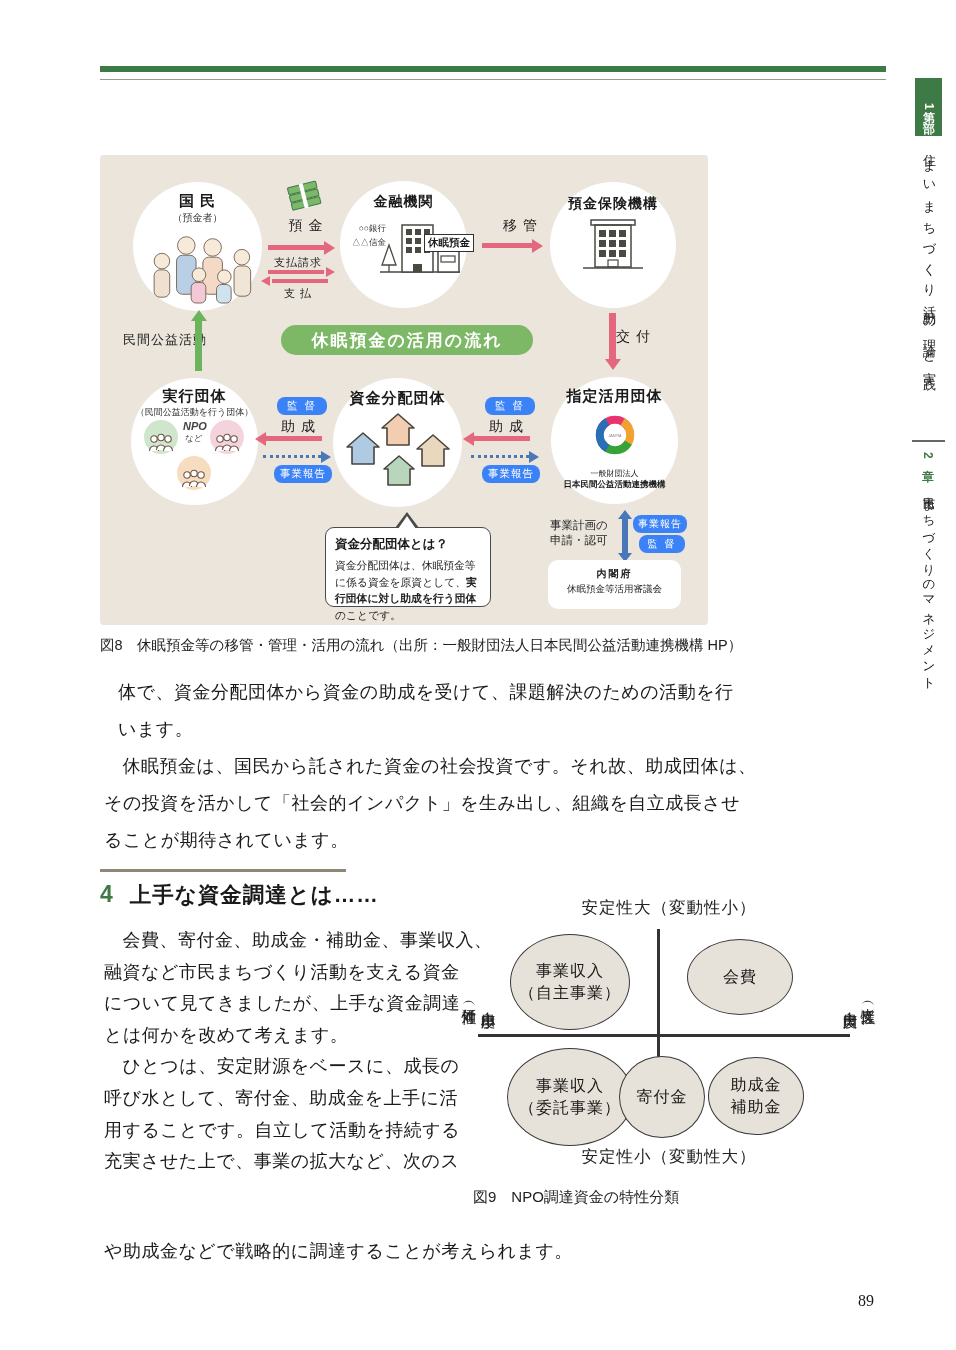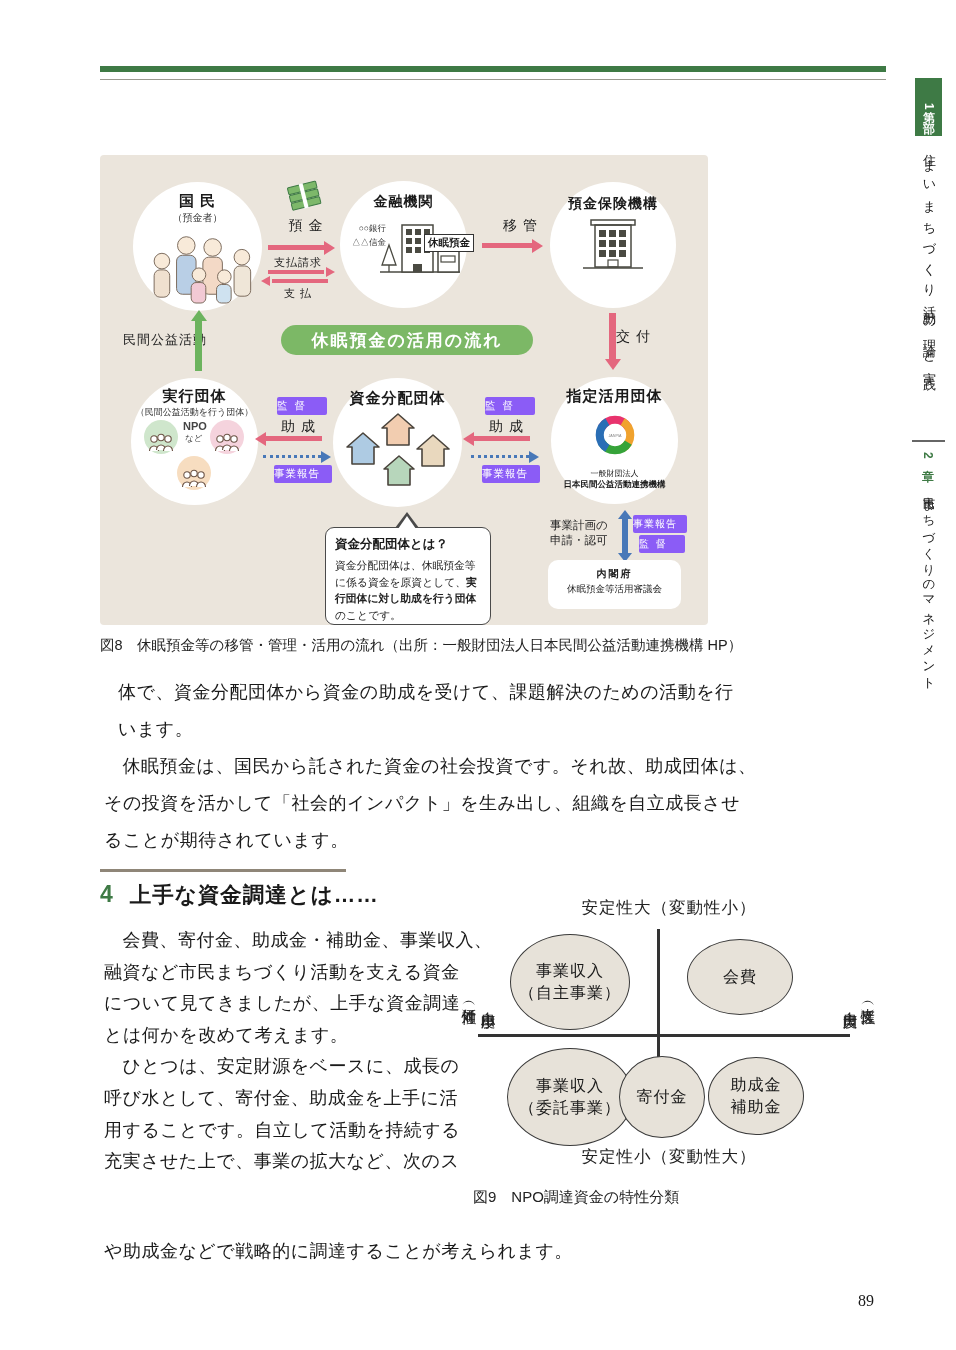--- a/index.html
+++ b/index.html
@@ -24,22 +24,22 @@
   .side-ch-title { position:absolute; left:920px; top:486px; font-size:12.5px; letter-spacing:2px; color:#222; }
 
   
   .diagram { position:absolute; left:100px; top:155px; width:608px; height:470px; background:#ebe5dc; border-radius:4px; }
   .node { position:absolute; background:#fff; border-radius:50%; text-align:center; }
   .node .t { font-weight:bold; font-size:15px; letter-spacing:1px; }
   .node .st { font-size:9px; color:#333; }
   .banner { position:absolute; left:181px; top:170px; width:252px; height:30px; background:#7cb866;
             border-radius:16px; color:#fff; font-weight:bold; font-size:17px; letter-spacing:2px;
             display:flex; align-items:center; justify-content:center; }
-  .pill { position:absolute; background:#8b5cf6; color:#fff; font-size:10.5px; letter-spacing:2px;
-          padding:2px 0; border-radius:2px; }
+  .pill { position:absolute; background:#3b82f6; color:#fff; font-size:10.5px; letter-spacing:2px;
+          padding:2px 0; border-radius:8px; text-align:center; }
   .dlabel { position:absolute; font-size:13px; letter-spacing:1px; color:#222; }
 
   
   .arrow-r { position:absolute; height:5px; background:#e4677e; }
   .arrow-r::after { content:""; position:absolute; right:-11px; top:50%; transform:translateY(-50%);
         border-left:11px solid #e4677e; border-top:7px solid transparent; border-bottom:7px solid transparent; }
   .arrow-l { position:absolute; height:5px; background:#e4677e; }
   .arrow-l::before { content:""; position:absolute; left:-11px; top:50%; transform:translateY(-50%);
         border-right:11px solid #e4677e; border-top:7px solid transparent; border-bottom:7px solid transparent; }
   .thin { height:3.5px; }
@@ -208,21 +208,21 @@
 
     <div class="banner">休眠預金の活用の流れ</div>
     <div class="dlabel" style="left:23px;top:176px;">民間公益活動</div>
     <div class="arrow-up-g" style="left:95px;top:166px;height:50px;"></div>
     <div class="dlabel" style="left:516px;top:173px;font-size:14px;">交 付</div>
     <div class="arrow-dn-p" style="left:509px;top:158px;height:46px;"></div>
 
     <div class="node" style="left:31px;top:223px;width:127px;height:127px;padding-top:9px;">
       <div class="t">実行団体</div>
       <div class="st">（民間公益活動を行う団体）</div>
-      <div class="abs" style="left:52px;top:42px;font-size:11px;font-weight:bold;color:#444;">NPO</div>
+      <div class="abs" style="left:52px;top:42px;font-size:11px;font-weight:bold;color:#444;font-style:italic;">NPO</div>
       <div class="abs" style="left:54px;top:55px;font-size:8.5px;color:#444;">など</div>
       <div class="grp" style="left:13px;top:42px;background:#cfe6cc;">
         <svg width="28" height="22" viewBox="0 0 28 22">
             <g fill="#fff" stroke="#6b5345" stroke-width="1.1">
           <circle cx="7" cy="7" r="3.2"></circle>
               <circle cx="14" cy="5.5" r="3.2"></circle>
               <circle cx="21" cy="7" r="3.2"></circle>
           <path d="M2.5,19 a4.5,5 0 0 1 9,0"></path>
               <path d="M9.5,18 a4.5,5 0 0 1 9,0"></path>
               <path d="M16.5,19 a4.5,5 0 0 1 9,0"></path>
@@ -288,21 +288,21 @@
           <path d="M44.7,38.5 A17,17 0 0 1 15.3,38.5" stroke="#36a339"></path>
           <path d="M21.5,44.7 A17,17 0 0 1 21.5,15.3" stroke="#2a6eb5"></path>
         </g>
         <circle cx="30" cy="30" r="8.5" fill="#fff"></circle>
         <text x="30" y="32" font-size="4.2" text-anchor="middle" fill="#888">JANPIA</text>
       </svg>
       <div style="font-size:8px;margin-top:2px;">一般財団法人</div>
       <div style="font-size:8.5px;font-weight:bold;">日本民間公益活動連携機構</div>
     </div>
 
-    <div class="bubble" style="left:225px;top:372px;height:98px;">
+    <div class="bubble" style="left:225px;top:372px;height:80px;">
       <div class="bt">資金分配団体とは？</div>
       <div class="bb"><span>資金分配団体は、休眠預金等に係る資金を原資として、</span><b>実行団体に対し助成を行う団体</b><span>のことです。</span></div>
     </div>
 
     <div class="dlabel" style="left:450px;top:363px;font-size:11.5px;line-height:1.3;letter-spacing:0;">
       <div>事業計画の</div>
       <div>申請・認可</div>
     </div>
     <div class="arrow-v-b" style="left:522px;top:364px;height:34px;"></div>
     <div class="pill" style="left:533px;top:360px;width:54px;letter-spacing:1px;font-size:10px;">事業報告</div>

